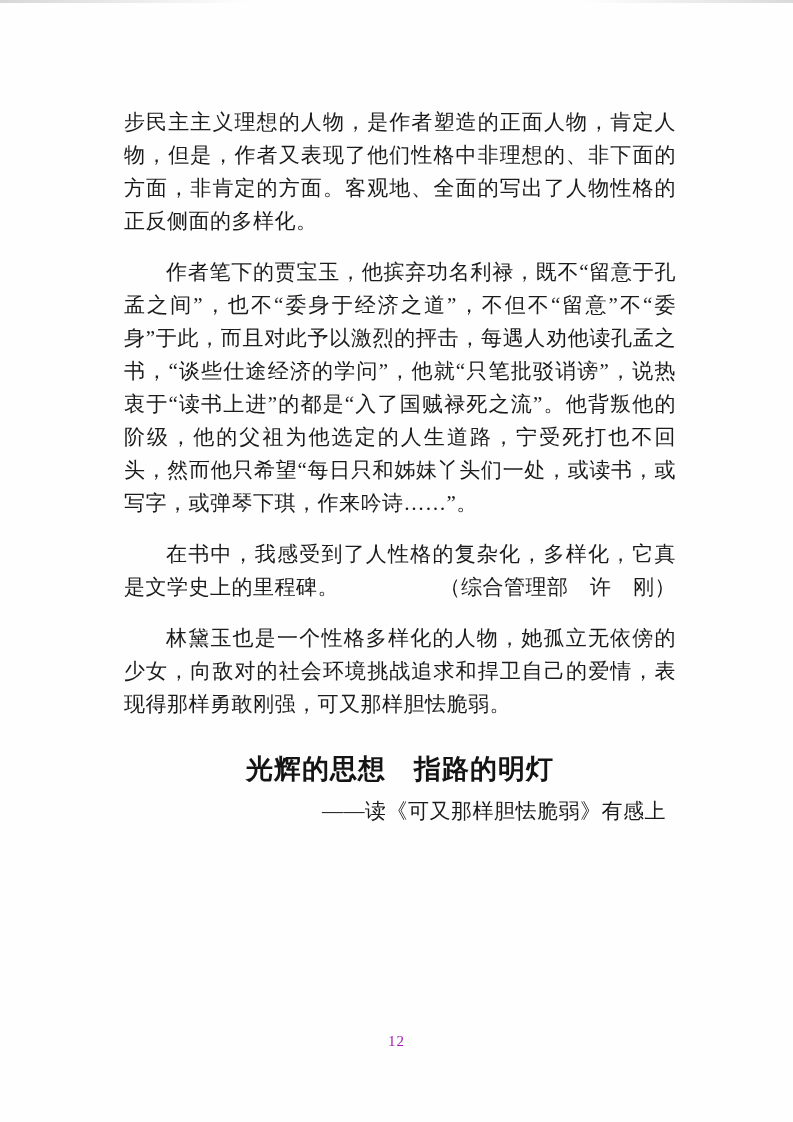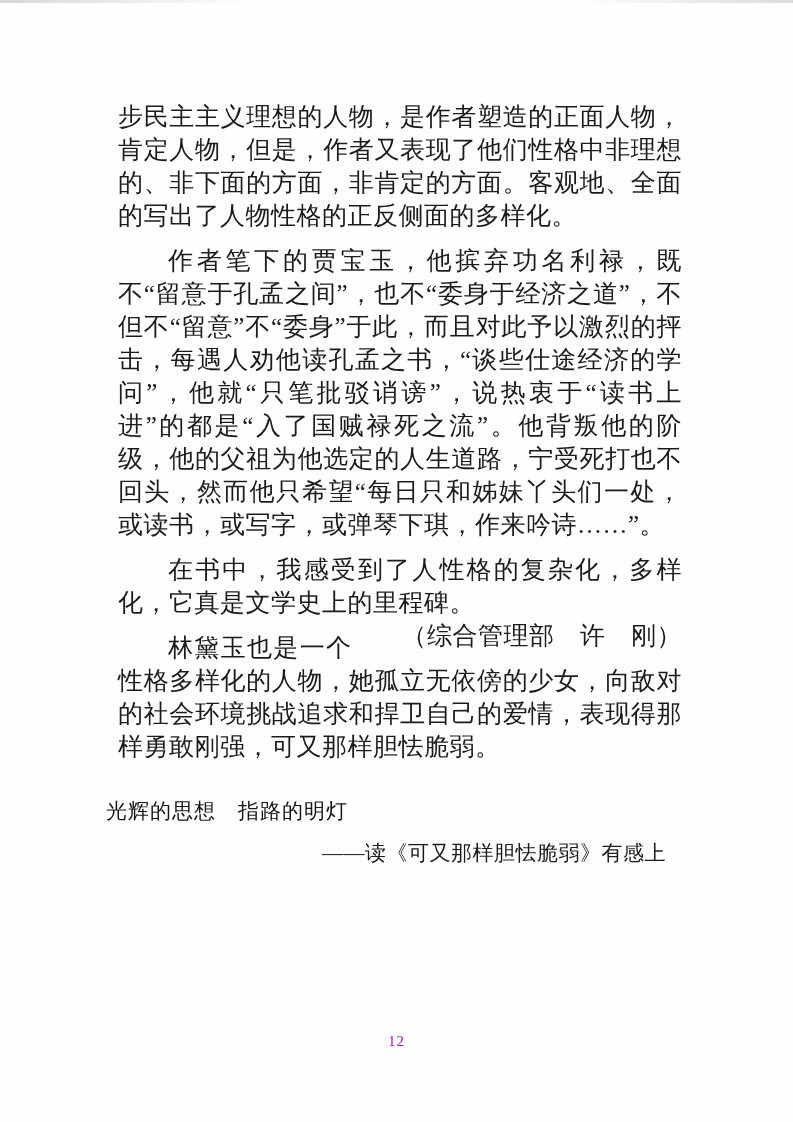--- a/index.html
+++ b/index.html
@@ -29,41 +29,41 @@
     width: 210px; height: 3px;
     background: linear-gradient(to left, #dadada, rgba(255,255,255,0));
   }
   .content {
     position: absolute;
     left: 106px;
     top: 88px;
     width: 588px;
   }
   p.body-para {
-    margin: 12px;
-    font-size: 25px;
+    margin: 18px;
+    font-size: 21px;
     line-height: 33px;
     text-align: justify;
     text-indent: 2em;
     letter-spacing: 0.5px;
   }
   p.no-indent {
     text-indent: 0;
   }
   .attribution {
     float: right;
     white-space: pre;
   }
   .article-title {
     margin: 28px 0 6px 0;
     font-family: "Liberation Sans", sans-serif;
-    font-weight: 400;
-    font-size: 21px;
+    font-weight: 700;
+    font-size: 27px;
     line-height: 40px;
-    text-align: left;
+    text-align: center;
     letter-spacing: 1px;
     color: #141414;
     text-indent: 0;
   }
   .article-subtitle {
     margin: 0;
     font-size: 21px;
     line-height: 33px;
     text-align: right;
     padding-right: 28px;

